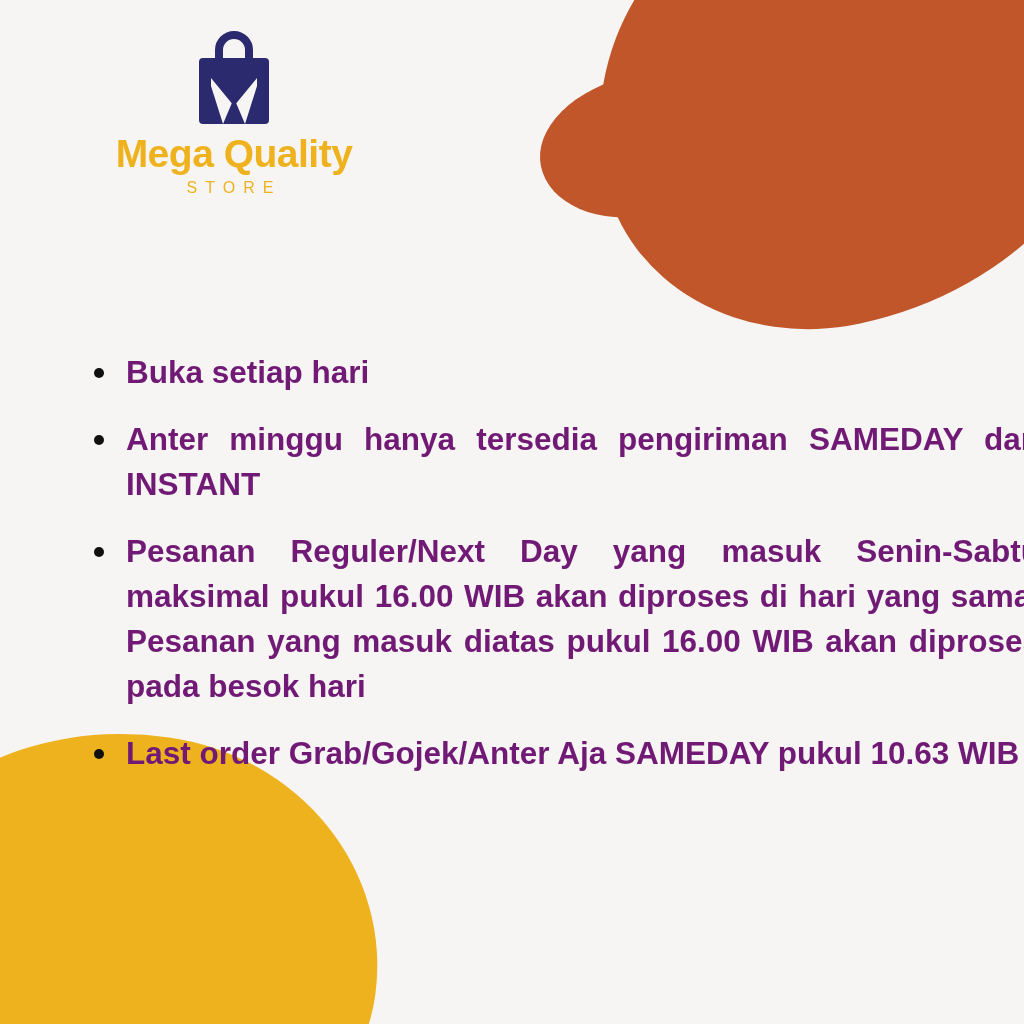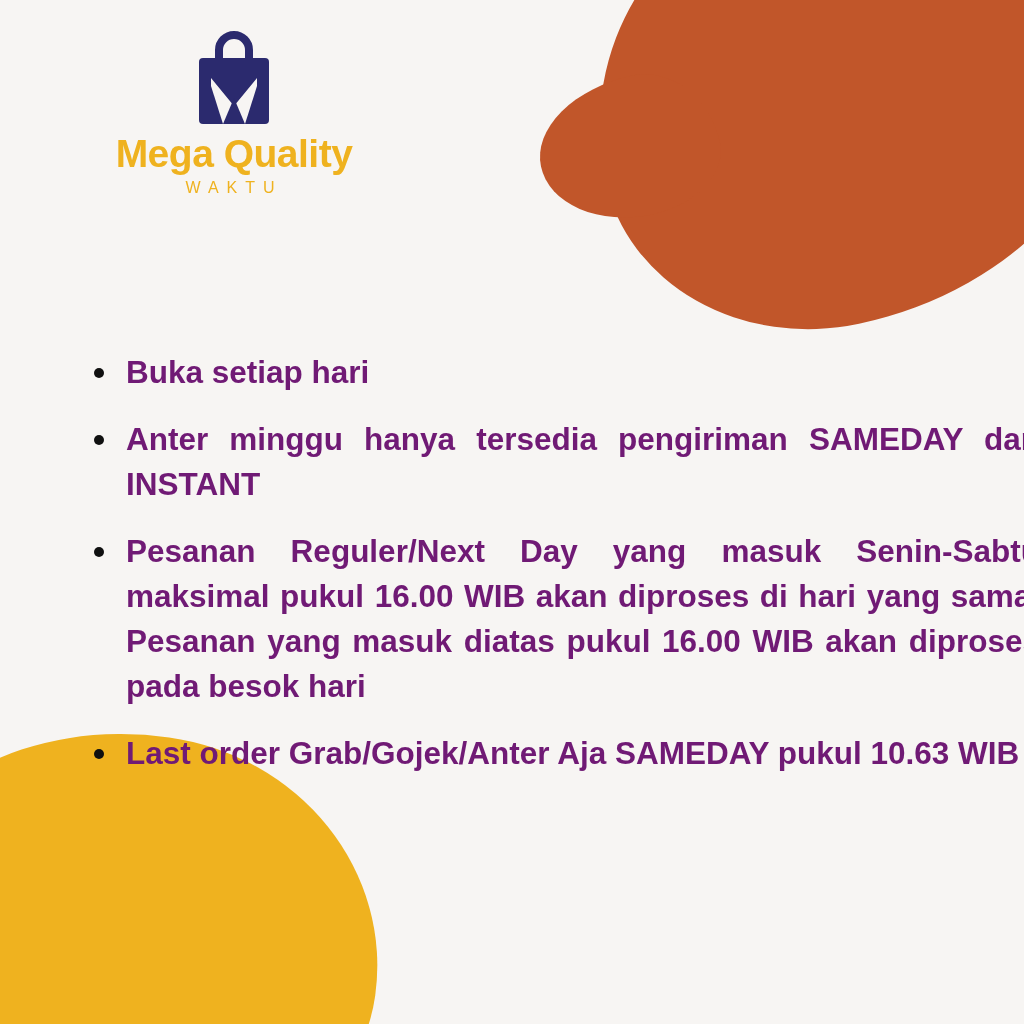--- a/index.html
+++ b/index.html
@@ -150,21 +150,21 @@
       <svg width="90" height="100" viewBox="0 0 90 100" xmlns="http://www.w3.org/2000/svg">
         <path d="M30 30 V22 a15 15 0 0 1 30 0 V30" fill="none" stroke="#2b2a6e" stroke-width="8" stroke-linecap="round"></path>
         <path d="M14 30 h62 a4 4 0 0 1 4 4 v58 a4 4 0 0 1 -4 4 h-62 a4 4 0 0 1 -4 -4 v-58 a4 4 0 0 1 4 -4 z" fill="#2b2a6e"></path>
         <path d="M22 96 V50 l23 28 L68 50 V96 Z" fill="#f7f5f3"></path>
         <path d="M22 96 V58 l12 38 Z" fill="#2b2a6e"></path>
         <path d="M68 96 V58 L56 96 Z" fill="#2b2a6e"></path>
         <path d="M34 96 L45 70 L56 96 Z" fill="#2b2a6e"></path>
       </svg>
     </div>
     <div class="brand-name">Mega Quality</div>
-    <div class="brand-sub">WAKTU</div>
+    <div class="brand-sub">STORE</div>
   </div>
 
 
   <ul class="list">
     <li class="list-item nojustify">Buka setiap hari</li>
     <li class="list-item">Anter minggu hanya tersedia pengiriman SAMEDAY dan INSTANT</li>
     <li class="list-item">Pesanan Reguler/Next Day yang masuk Senin-Sabtu maksimal pukul 16.00 WIB akan diproses di hari yang sama. Pesanan yang masuk diatas pukul 16.00 WIB akan diproses pada besok hari</li>
     <li class="list-item">Last order Grab/Gojek/Anter Aja SAMEDAY pukul 10.63 WIB</li>
   </ul>
 

